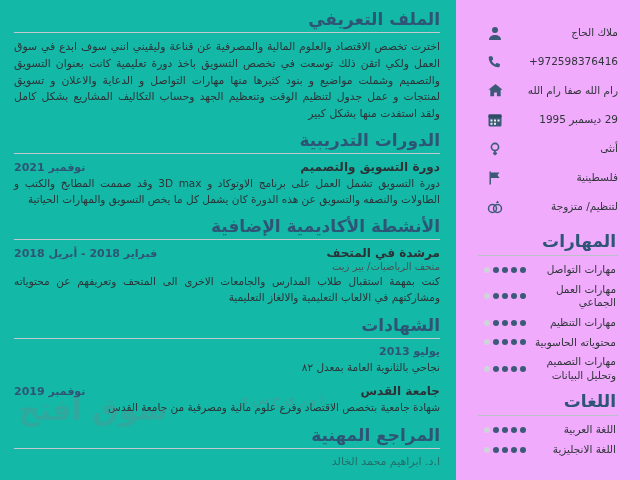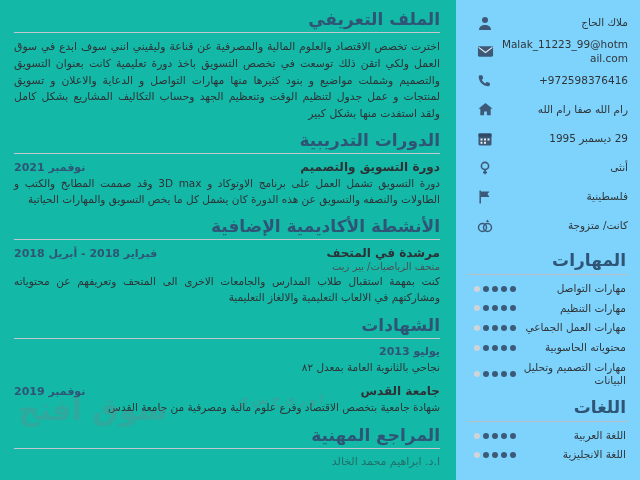--- a/index.html
+++ b/index.html
@@ -18,23 +18,23 @@
     width: 640px;
     height: 480px;
     display: flex;
     flex-direction: row;
     position: relative;
     background: #ffffff;
   }
   
   .sidebar {
     width: 184px;
-    background: #7dd3fc;
+    background: #f0abfc;
     box-sizing: border-box;
-    padding: 4px;
+    padding: 14px;
     position: relative;
     flex: 0 0 184px;
   }
   .contact-list {
     padding: 4px 6px 4px 6px;
   }
   .contact-row {
     display: flex;
     flex-direction: row;
     align-items: center;
@@ -243,29 +243,20 @@
       <div class="contact-row">
         <span class="contact-icon">
           <svg width="16" height="16" viewBox="0 0 16 16">
               <circle cx="8" cy="5" r="3" fill="#3c5a78"></circle>
               <path d="M2 15c0-3.3 2.7-5 6-5s6 1.7 6 5z" fill="#3c5a78"></path>
             </svg>
         </span>
         <span class="contact-text">ملاك الحاج</span>
       </div>
 
-      <div class="contact-row">
-        <span class="contact-icon">
-          <svg width="17" height="17" viewBox="0 0 18 18">
-              <rect x="1" y="3.5" width="16" height="11" rx="1.5" fill="#3c5a78"></rect>
-              <path d="M1.8 4.6L9 10l7.2-5.4" stroke="#eceef0" stroke-width="1.2" fill="none"></path>
-            </svg>
-        </span>
-        <span class="contact-text ltr">Malak_11223_99@hotmail.com</span>
-      </div>
 
       <div class="contact-row">
         <span class="contact-icon">
           <svg width="16" height="16" viewBox="0 0 16 16">
               <path d="M3 2.2c-.6 0-1.3.7-1.3 1.6 0 5 4.5 9.5 9.5 9.5.9 0 1.6-.7 1.6-1.3l.2-1.5c0-.4-.3-.7-.7-.8l-2.3-.6c-.4-.1-.7.1-.9.4l-.7 1C6.9 9.7 5.6 8.4 4.7 6.7l1-.7c.3-.2.5-.5.4-.9l-.6-2.3c-.1-.4-.4-.6-.8-.6z" fill="#3c5a78"></path>
             </svg>
         </span>
         <span class="contact-text ltr">+972598376416</span>
       </div>
 
@@ -314,50 +305,50 @@
       </div>
 
       <div class="contact-row">
         <span class="contact-icon">
           <svg width="18" height="16" viewBox="0 0 18 16">
               <circle cx="6.5" cy="9.5" r="4" fill="none" stroke="#3c5a78" stroke-width="1.5"></circle>
               <circle cx="11.5" cy="9.5" r="4" fill="none" stroke="#3c5a78" stroke-width="1.5"></circle>
               <path d="M11.5 1.6l1.6 2.4h-3.2z" fill="#3c5a78"></path>
             </svg>
         </span>
-        <span class="contact-text">كانت/ متزوجة</span>
+        <span class="contact-text">لتنظيم/ متزوجة</span>
       </div>
 
     </div>
 
     <div class="sb-section-title">المهارات</div>
     <div class="sb-divider"></div>
 
     <div class="skill-row">
       <span class="skill-name">مهارات التواصل</span>
       <span class="dots">
           <i class="dot on"></i>
           <i class="dot on"></i>
           <i class="dot on"></i>
           <i class="dot on"></i>
           <i class="dot"></i>
         </span>
     </div>
     <div class="skill-row">
+      <span class="skill-name">مهارات العمل الجماعي</span>
+      <span class="dots">
+          <i class="dot on"></i>
+          <i class="dot on"></i>
+          <i class="dot on"></i>
+          <i class="dot on"></i>
+          <i class="dot"></i>
+        </span>
+    </div>
+    <div class="skill-row">
       <span class="skill-name">مهارات التنظيم</span>
-      <span class="dots">
-          <i class="dot on"></i>
-          <i class="dot on"></i>
-          <i class="dot on"></i>
-          <i class="dot on"></i>
-          <i class="dot"></i>
-        </span>
-    </div>
-    <div class="skill-row">
-      <span class="skill-name">مهارات العمل الجماعي</span>
       <span class="dots">
           <i class="dot on"></i>
           <i class="dot on"></i>
           <i class="dot on"></i>
           <i class="dot on"></i>
           <i class="dot"></i>
         </span>
     </div>
     <div class="skill-row">
       <span class="skill-name">محتوياته الحاسوبية</span>

